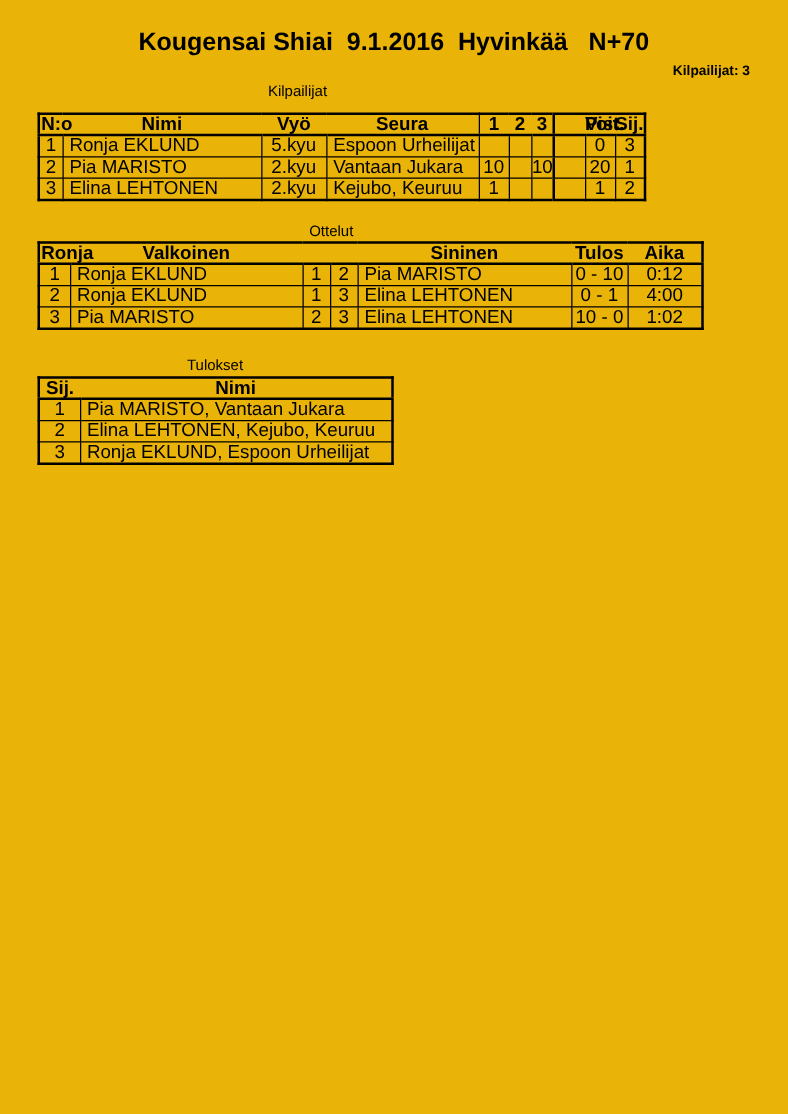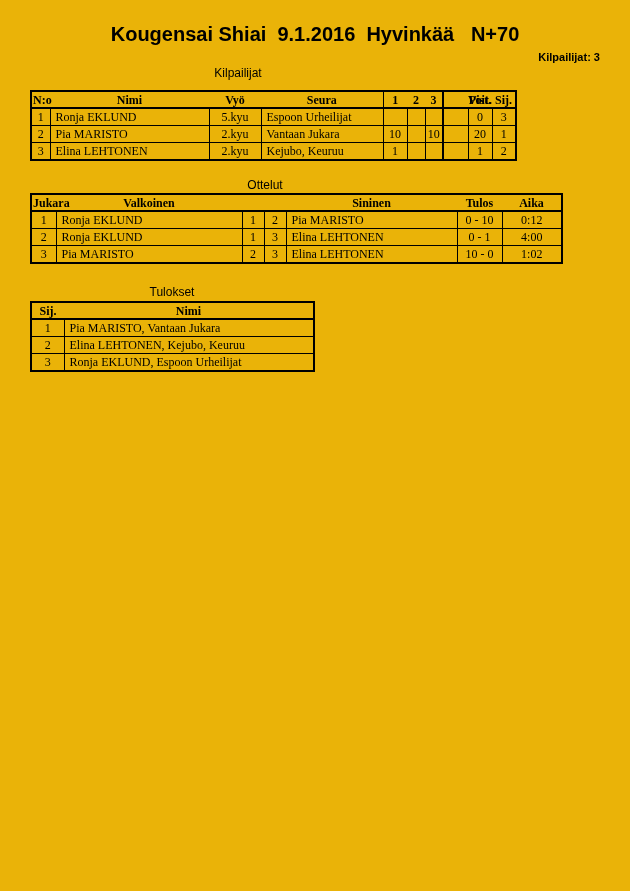--- a/index.html
+++ b/index.html
@@ -16,21 +16,21 @@
     position:absolute;top:51px;right:30px;font-size:11px;font-weight:bold;
   }
   .sec{
     position:absolute;text-align:center;font-size:12px;font-weight:normal;line-height:14px;
   }
   #sec-kilpailijat{top:66px;left:30px;width:416px;}
   #sec-ottelut{top:178px;left:30px;width:470px;}
   #sec-tulokset{top:285px;left:30px;width:284px;}
   table{
     position:absolute;border-collapse:collapse;table-layout:fixed;
-    border:2px solid #000;font-size:12px;line-height:12px;font-family:Liberation Serif, serif;
+    border:2px solid #000;font-size:15px;line-height:12px;
   }
   #t-competitors{top:90px;left:30px;width:485px;}
   #t-matches{top:193px;left:30px;width:531px;}
   #t-results{top:301px;left:30px;width:283px;}
   th{
     font-weight:bold;padding:0;height:15px;
     border:0;border-bottom:2px solid #000;overflow:visible;white-space:nowrap;
     vertical-align:middle;
   }
   td{
@@ -124,21 +124,21 @@
       <col style="width:25px">
         <col style="width:186px">
         <col style="width:22px">
         <col style="width:22px">
       <col style="width:171px">
         <col style="width:45px">
         <col style="width:60px">
     </colgroup>
     <tbody>
         <tr>
-      <th class="l">Jukara</th>
+      <th class="l">Ronja</th>
       <th>Valkoinen</th>
       <th></th>
       <th></th>
       <th>Sininen</th>
       <th>Tulos</th>
       <th>Aika</th>
     </tr>
     <tr>
       <td>1</td>
       <td class="l">Ronja EKLUND</td>

